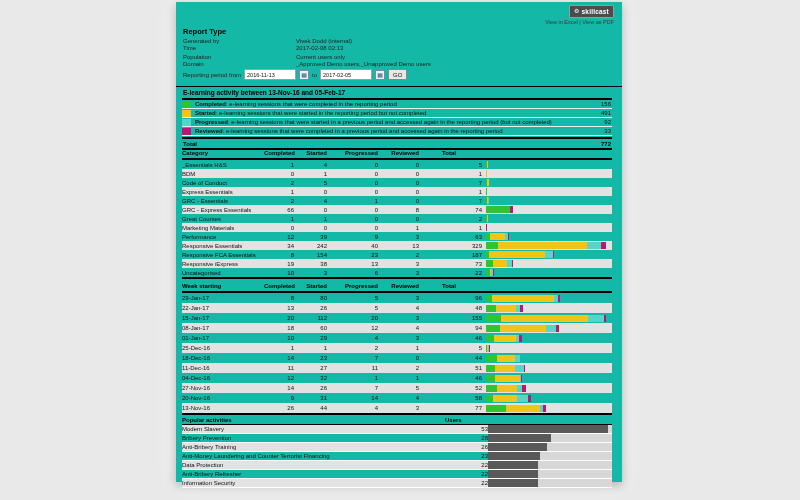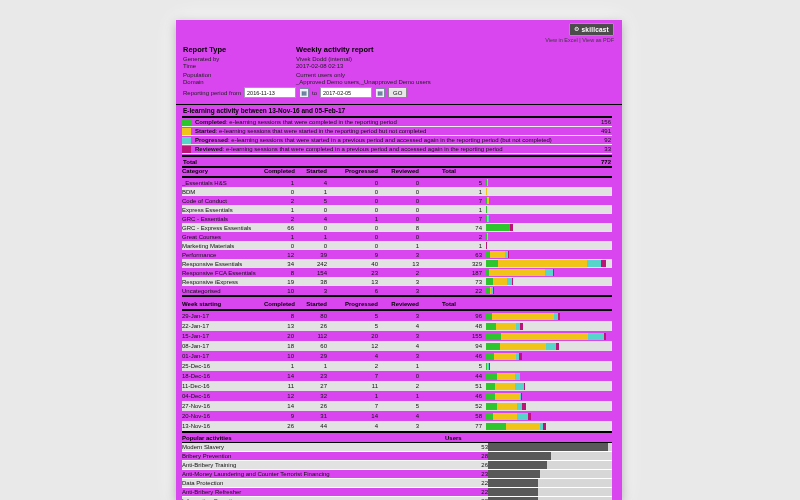--- a/index.html
+++ b/index.html
@@ -4,22 +4,22 @@
 <style>
   html,body{margin:0;padding:0;}
   body{
     width:800px;height:500px;overflow:hidden;
     background:#e9e9e9;
     font-family:"Liberation Sans",sans-serif;
     -webkit-font-smoothing:antialiased;
   }
   .stage{position:relative;width:800px;height:500px;}
   .page{
-    position:absolute;left:176px;top:20px;width:446px;height:480px;
-    background:#d946ef;
+    position:absolute;left:176px;top:2px;width:446px;height:480px;
+    background:#14b8a6;
     box-shadow:0 3px 10px rgba(0,0,0,0.28), 0 0 22px rgba(255,255,255,0.9);
   }
   
   .logo{
     position:absolute;top:3px;right:8px;height:9px;
     background:#4c4c4c;border:1px solid #9b9b9b;border-radius:1px;
     color:#fff;font-size:6.5px;font-weight:bold;line-height:9px;
     padding:1px 4px;letter-spacing:0.2px;display:flex;align-items:center;gap:2px;
   }
   .logo .gear{font-size:6px;font-weight:normal;}
@@ -118,21 +118,20 @@
     <div class="logo">
       <span class="gear">⚙</span>
       <span>skillcast</span>
     </div>
     <div class="links">
       <span class="lnk">View in Excel</span><span> | </span><span class="lnk">View as PDF</span>
     </div>
 
     <div class="titles">
       <span>Report Type</span>
-      <span>Weekly activity report</span>
     </div>
 
     <div class="meta">
       <div class="mrow">
         <span>Generated by</span>
         <span>Vivek Dodd (internal)</span>
       </div>
       <div class="mrow">
         <span>Time</span>
         <span>2017-02-08 02:13</span>

